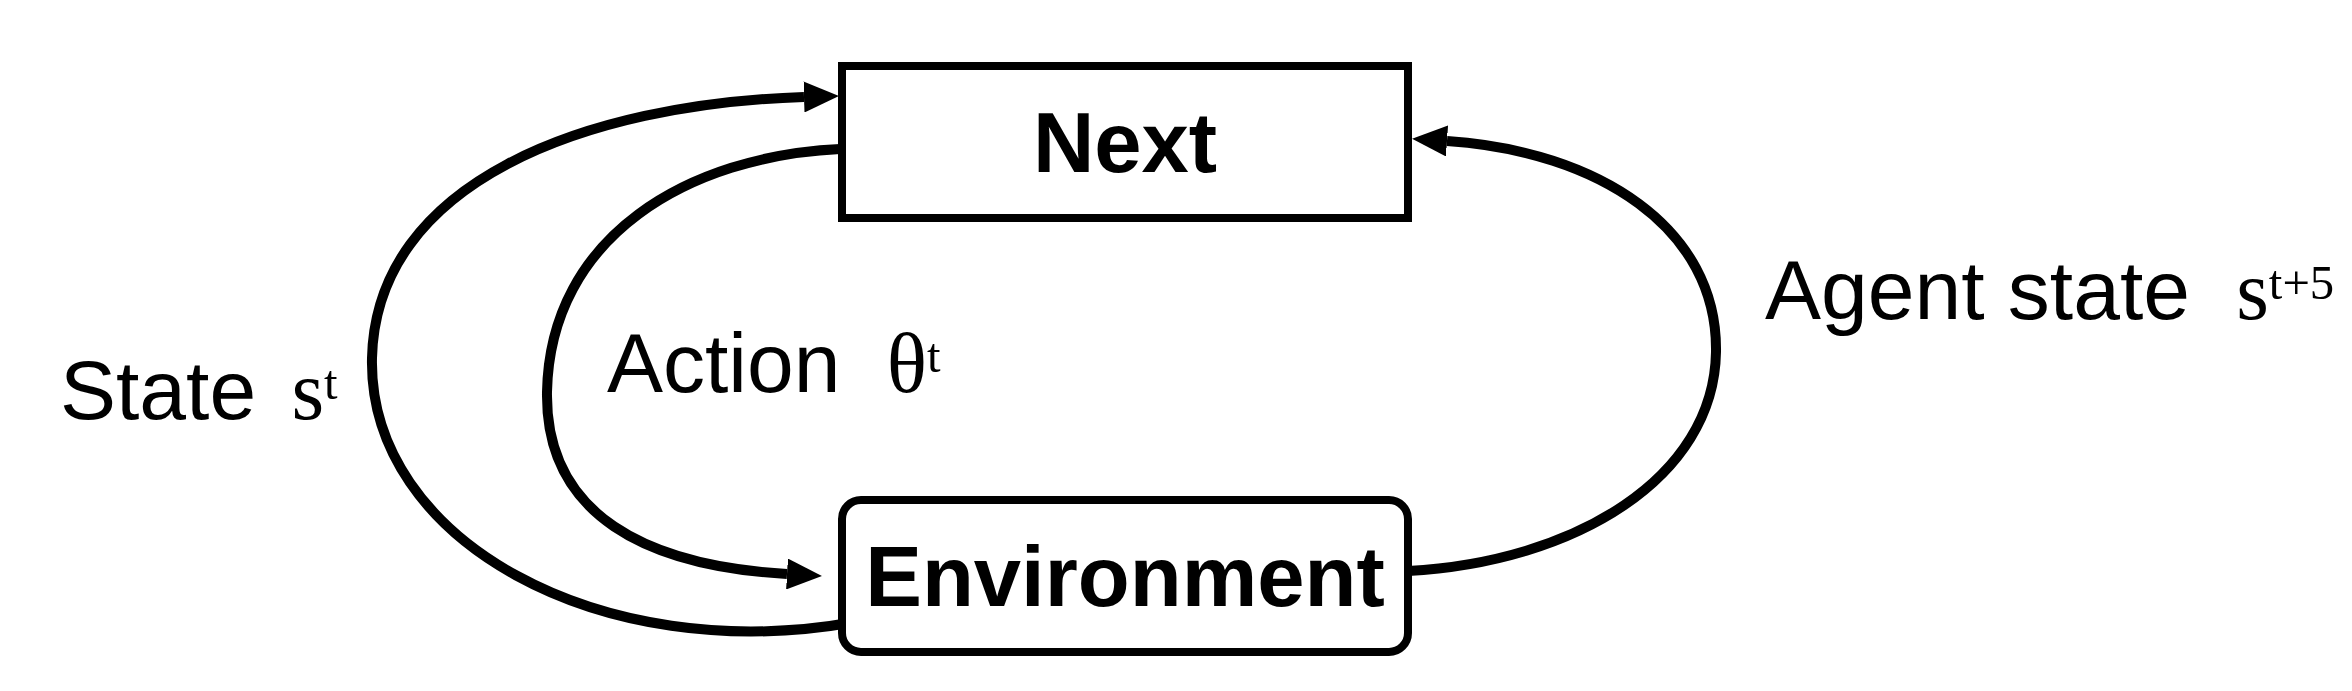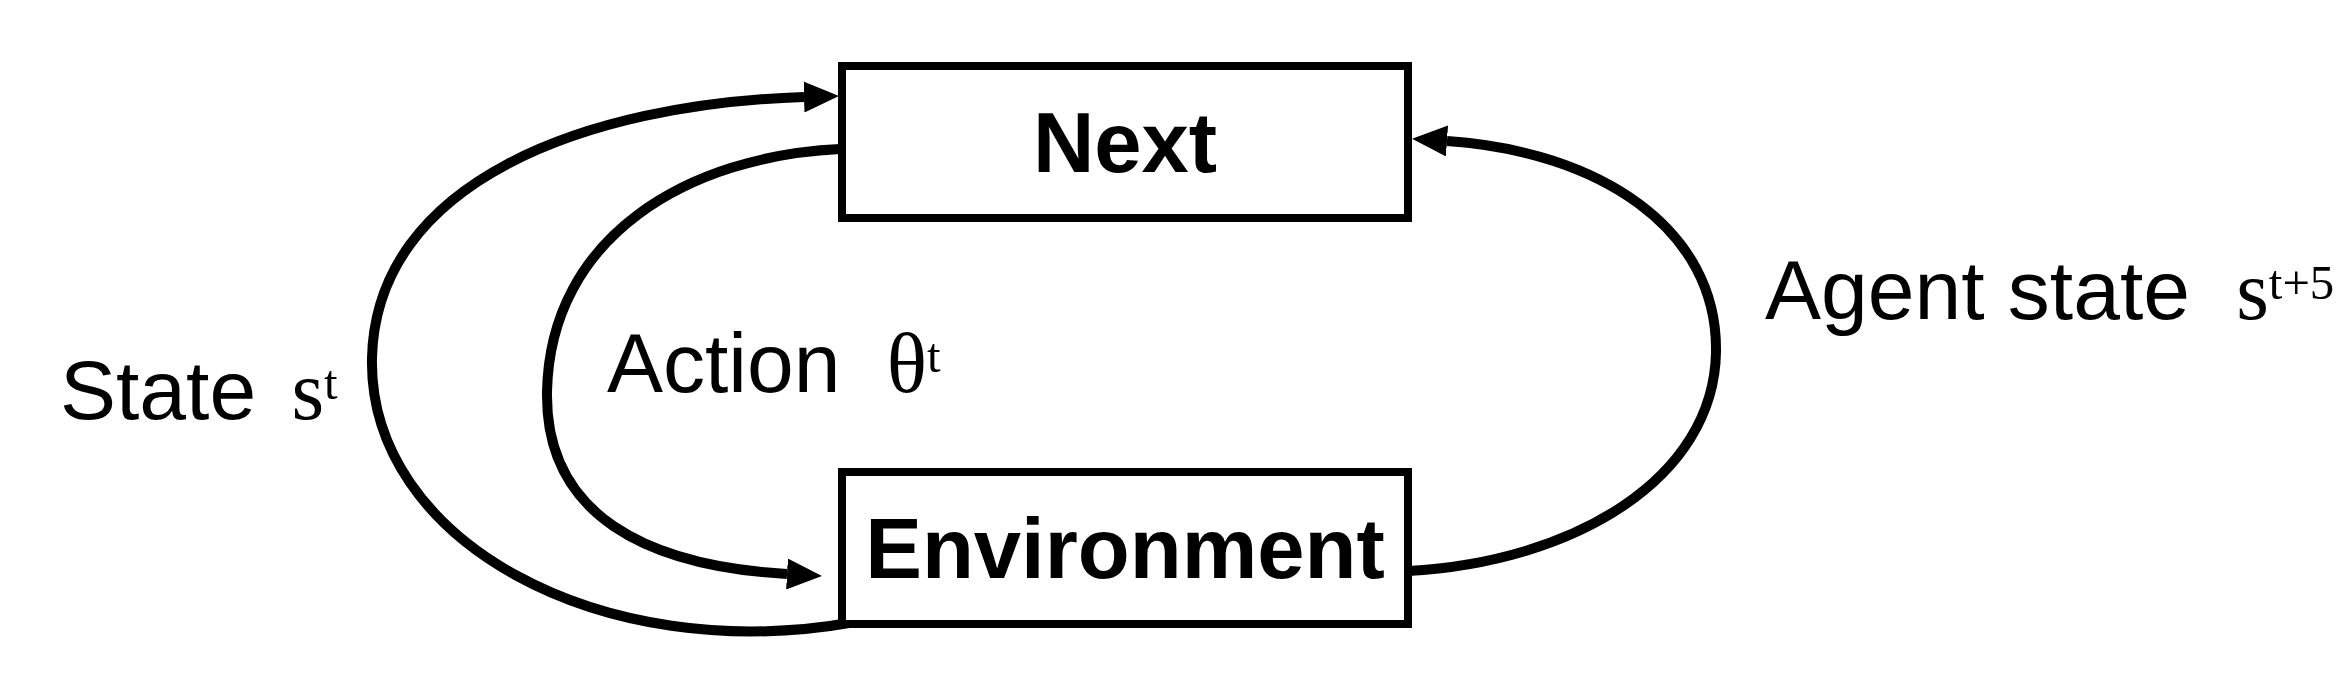--- a/index.html
+++ b/index.html
@@ -38,21 +38,21 @@
     background: #ffffff;
     display: flex;
     align-items: center;
     justify-content: center;
     font-weight: bold;
     font-size: 85px;
     line-height: 1;
     white-space: nowrap;
   }
   #agent-box { top: 62px; }
-  #environment-box { top: 468px; }
+  #environment-box { top: 496px; border-radius: 23px; }
   .edge-label {
     position: absolute;
     z-index: 3;
     font-size: 84px;
     line-height: 84px;
     white-space: nowrap;
   }
   #state-label  { left: 60px;  top: 319px; margin-top: 22px; }
   #action-label { left: 607px; top: 314px; }
   #right-labels { left: 1765px; top: 229px; line-height: 108px; }

